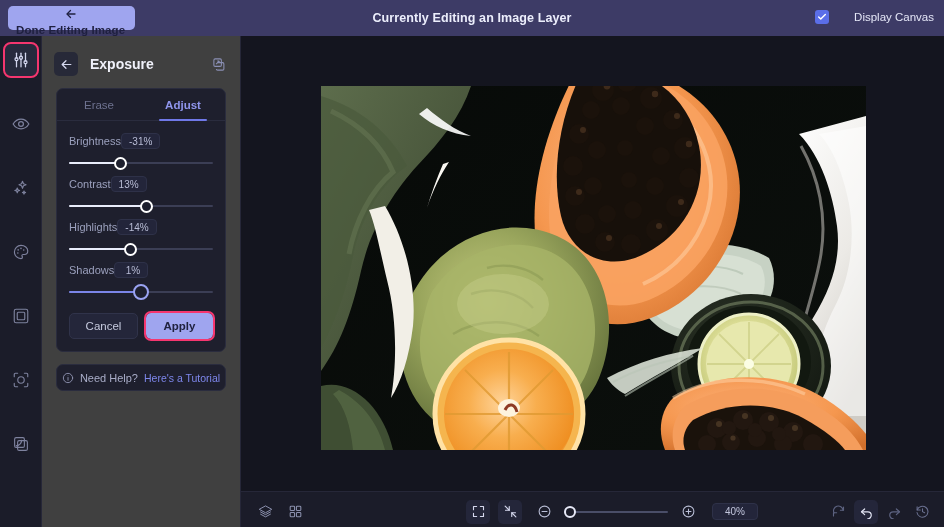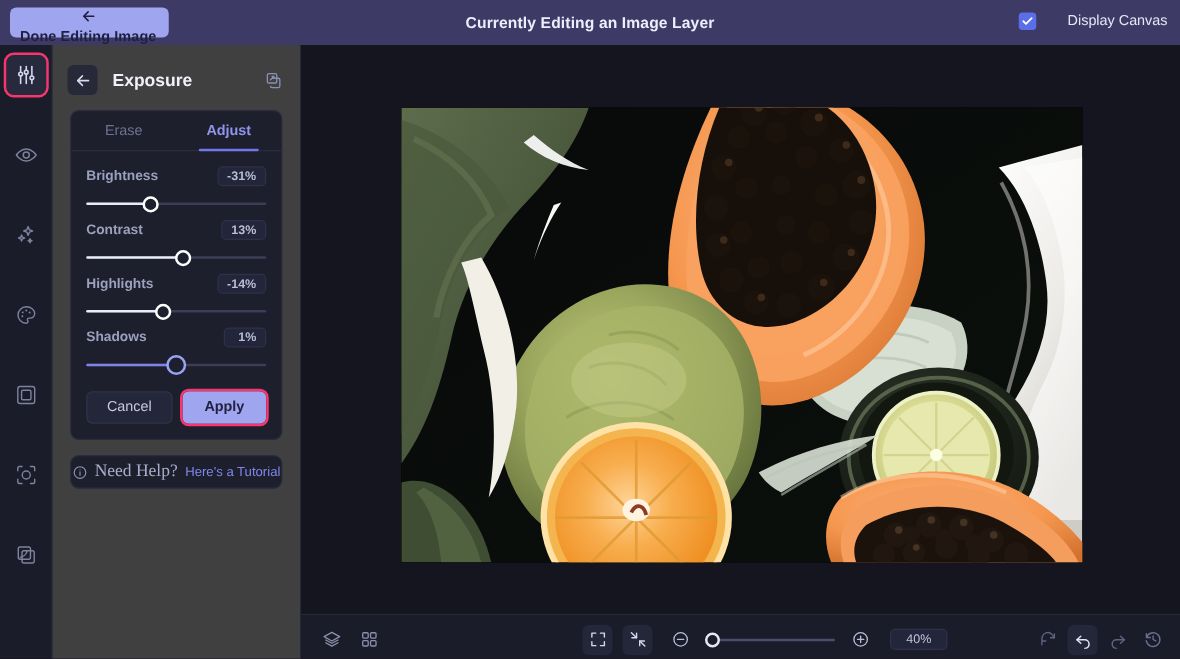--- a/index.html
+++ b/index.html
@@ -129,23 +129,22 @@
     position: relative;
   }
   .tab.active { color: #8f95ec; font-weight: bold; }
   .tab.active::after {
     content:""; position:absolute; left: 22%; right: 22%; bottom: -1px;
     height: 2px; background: #6f78e8; border-radius: 2px;
   }
 
   .slider-row { padding: 6px 12px 0 12px; }
   .slider-top {
-    display:flex; align-items:center; justify-content: space-between;
+    display:flex; align-items:center; justify-content: flex-start;
     margin-bottom: 7px;
-    font-weight: bold;
   }
   .slider-name { font-size: 11px; color: #9ba0bd; }
   .slider-val {
     font-size: 10px; color: #b9bdd6;
     background: #23253a; border: 1px solid #2e3148;
     border-radius: 4px;
     min-width: 34px; height: 16px;
     display:flex; align-items:center; justify-content:flex-end;
     padding: 0 7px;
   }
@@ -185,21 +184,21 @@
   .help {
     margin: 12px 14px 0 14px;
     height: 27px;
     background: #1e1f2d;
     border: 1px solid #2a2c3e;
     border-radius: 7px;
     display:flex; align-items:center; justify-content:center;
     gap: 6px; cursor: pointer;
   }
   .help svg { width: 12px; height: 12px; display:block; flex:none; }
-  .help .t1 { font-size: 14px; color: #a9adc8; font-family: Liberation Serif, serif; }
+  .help .t1 { font-size: 11px; color: #a9adc8; }
   .help .t2 { font-size: 10.5px; color: #7e87ec; }
 
   
   .workspace {
     position: absolute; left: 241px; top: 36px;
     width: 703px; height: 491px;
     background: #14151f;
   }
   .canvas-wrap {
     position: absolute; left: 80px; top: 50px;

